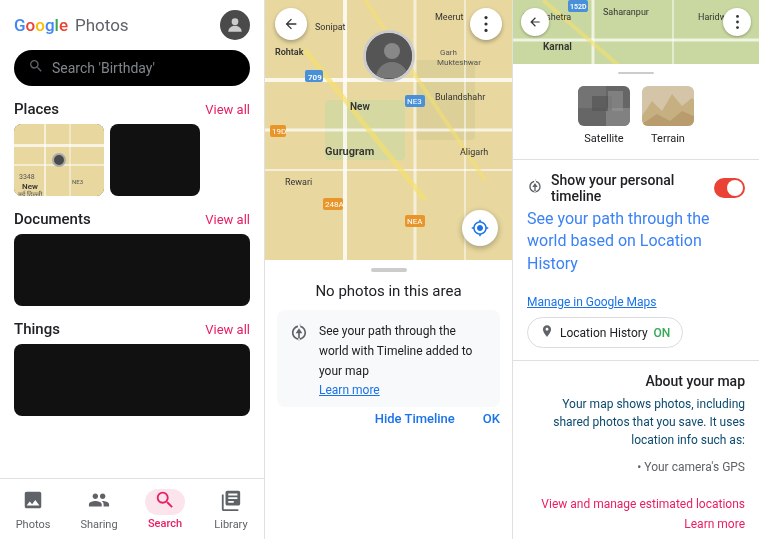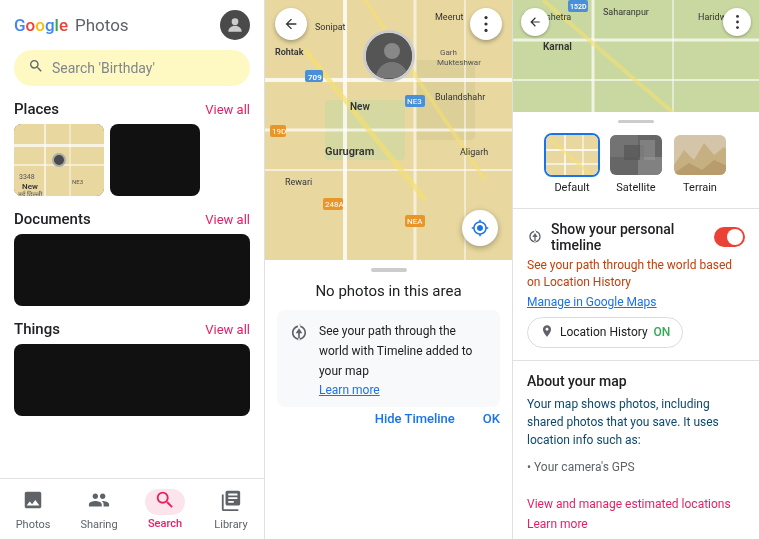--- a/index.html
+++ b/index.html
@@ -60,21 +60,21 @@
       background: #4a4a4a;
       display: flex;
       align-items: center;
       justify-content: center;
       color: #fff;
       font-size: 13px;
     }
 
     .search-bar {
       margin: 4px 14px 10px 14px;
-      background: #fef9c3;
+      background: #000000;
       border-radius: 22px;
       display: flex;
       align-items: center;
       padding: 8px 14px;
       gap: 8px;
     }
 
     .search-icon-svg {
       color: #5f6368;
       font-size: 16px;
@@ -476,24 +476,24 @@
       color: #5f6368;
     }
 
     .timeline-section-title {
       font-size: 14px;
       font-weight: 500;
       color: #202124;
     }
 
     .timeline-section-desc {
-      font-size: 12px;
-      color: #c2410c;
+      font-size: 16px;
+      color: #3b82f6;
       line-height: 1.4;
-      margin-bottom: 4px;
+      margin-bottom: 20px;
     }
 
     .manage-link {
       font-size: 12px;
       color: #1a73e8;
       text-decoration: underline;
       cursor: pointer;
       display: block;
       margin-bottom: 8px;
     }
@@ -539,20 +539,21 @@
       height: 16px;
       background: #fff;
       border-radius: 50%;
       position: absolute;
       right: 2px;
       top: 2px;
     }
 
     .about-section {
       padding: 8px 14px;
+      text-align: right;
     }
 
     .about-title {
       font-size: 14px;
       font-weight: 500;
       color: #202124;
       margin-bottom: 6px;
     }
 
     .about-desc {
@@ -811,33 +812,20 @@
           <circle cx="2" cy="10" r="2"></circle>
           <circle cx="2" cy="18" r="2"></circle>
         </svg>
     </div>
   </div>
 
   <div class="drag-handle-right"></div>
 
   <div class="map-types">
     <div class="map-type-item">
-      <div class="map-type-thumb selected">
-        <svg width="56" height="44" viewBox="0 0 56 44" xmlns="http://www.w3.org/2000/svg">
-          <rect width="56" height="44" fill="#e8d8a0"></rect>
-          <rect x="0" y="14" width="56" height="2" fill="#fff" opacity="0.8"></rect>
-          <rect x="0" y="28" width="56" height="2" fill="#fff" opacity="0.6"></rect>
-          <rect x="18" y="0" width="2" height="44" fill="#fff" opacity="0.7"></rect>
-          <rect x="36" y="0" width="2" height="44" fill="#fff" opacity="0.5"></rect>
-          <line x1="5" y1="5" x2="45" y2="40" stroke="#f5e070" stroke-width="3" opacity="0.6"></line>
-        </svg>
-      </div>
-      <span class="map-type-label">Default</span>
-    </div>
-    <div class="map-type-item">
       <div class="map-type-thumb">
         <svg width="56" height="44" viewBox="0 0 56 44" xmlns="http://www.w3.org/2000/svg">
           <rect width="56" height="44" fill="#666"></rect>
           <rect x="0" y="0" width="28" height="22" fill="#777" opacity="0.8"></rect>
           <rect x="28" y="22" width="28" height="22" fill="#888" opacity="0.8"></rect>
           <rect x="14" y="10" width="20" height="15" fill="#555" opacity="0.7"></rect>
           <rect x="30" y="5" width="15" height="20" fill="#999" opacity="0.5"></rect>
         </svg>
       </div>
       <span class="map-type-label">Satellite</span>

